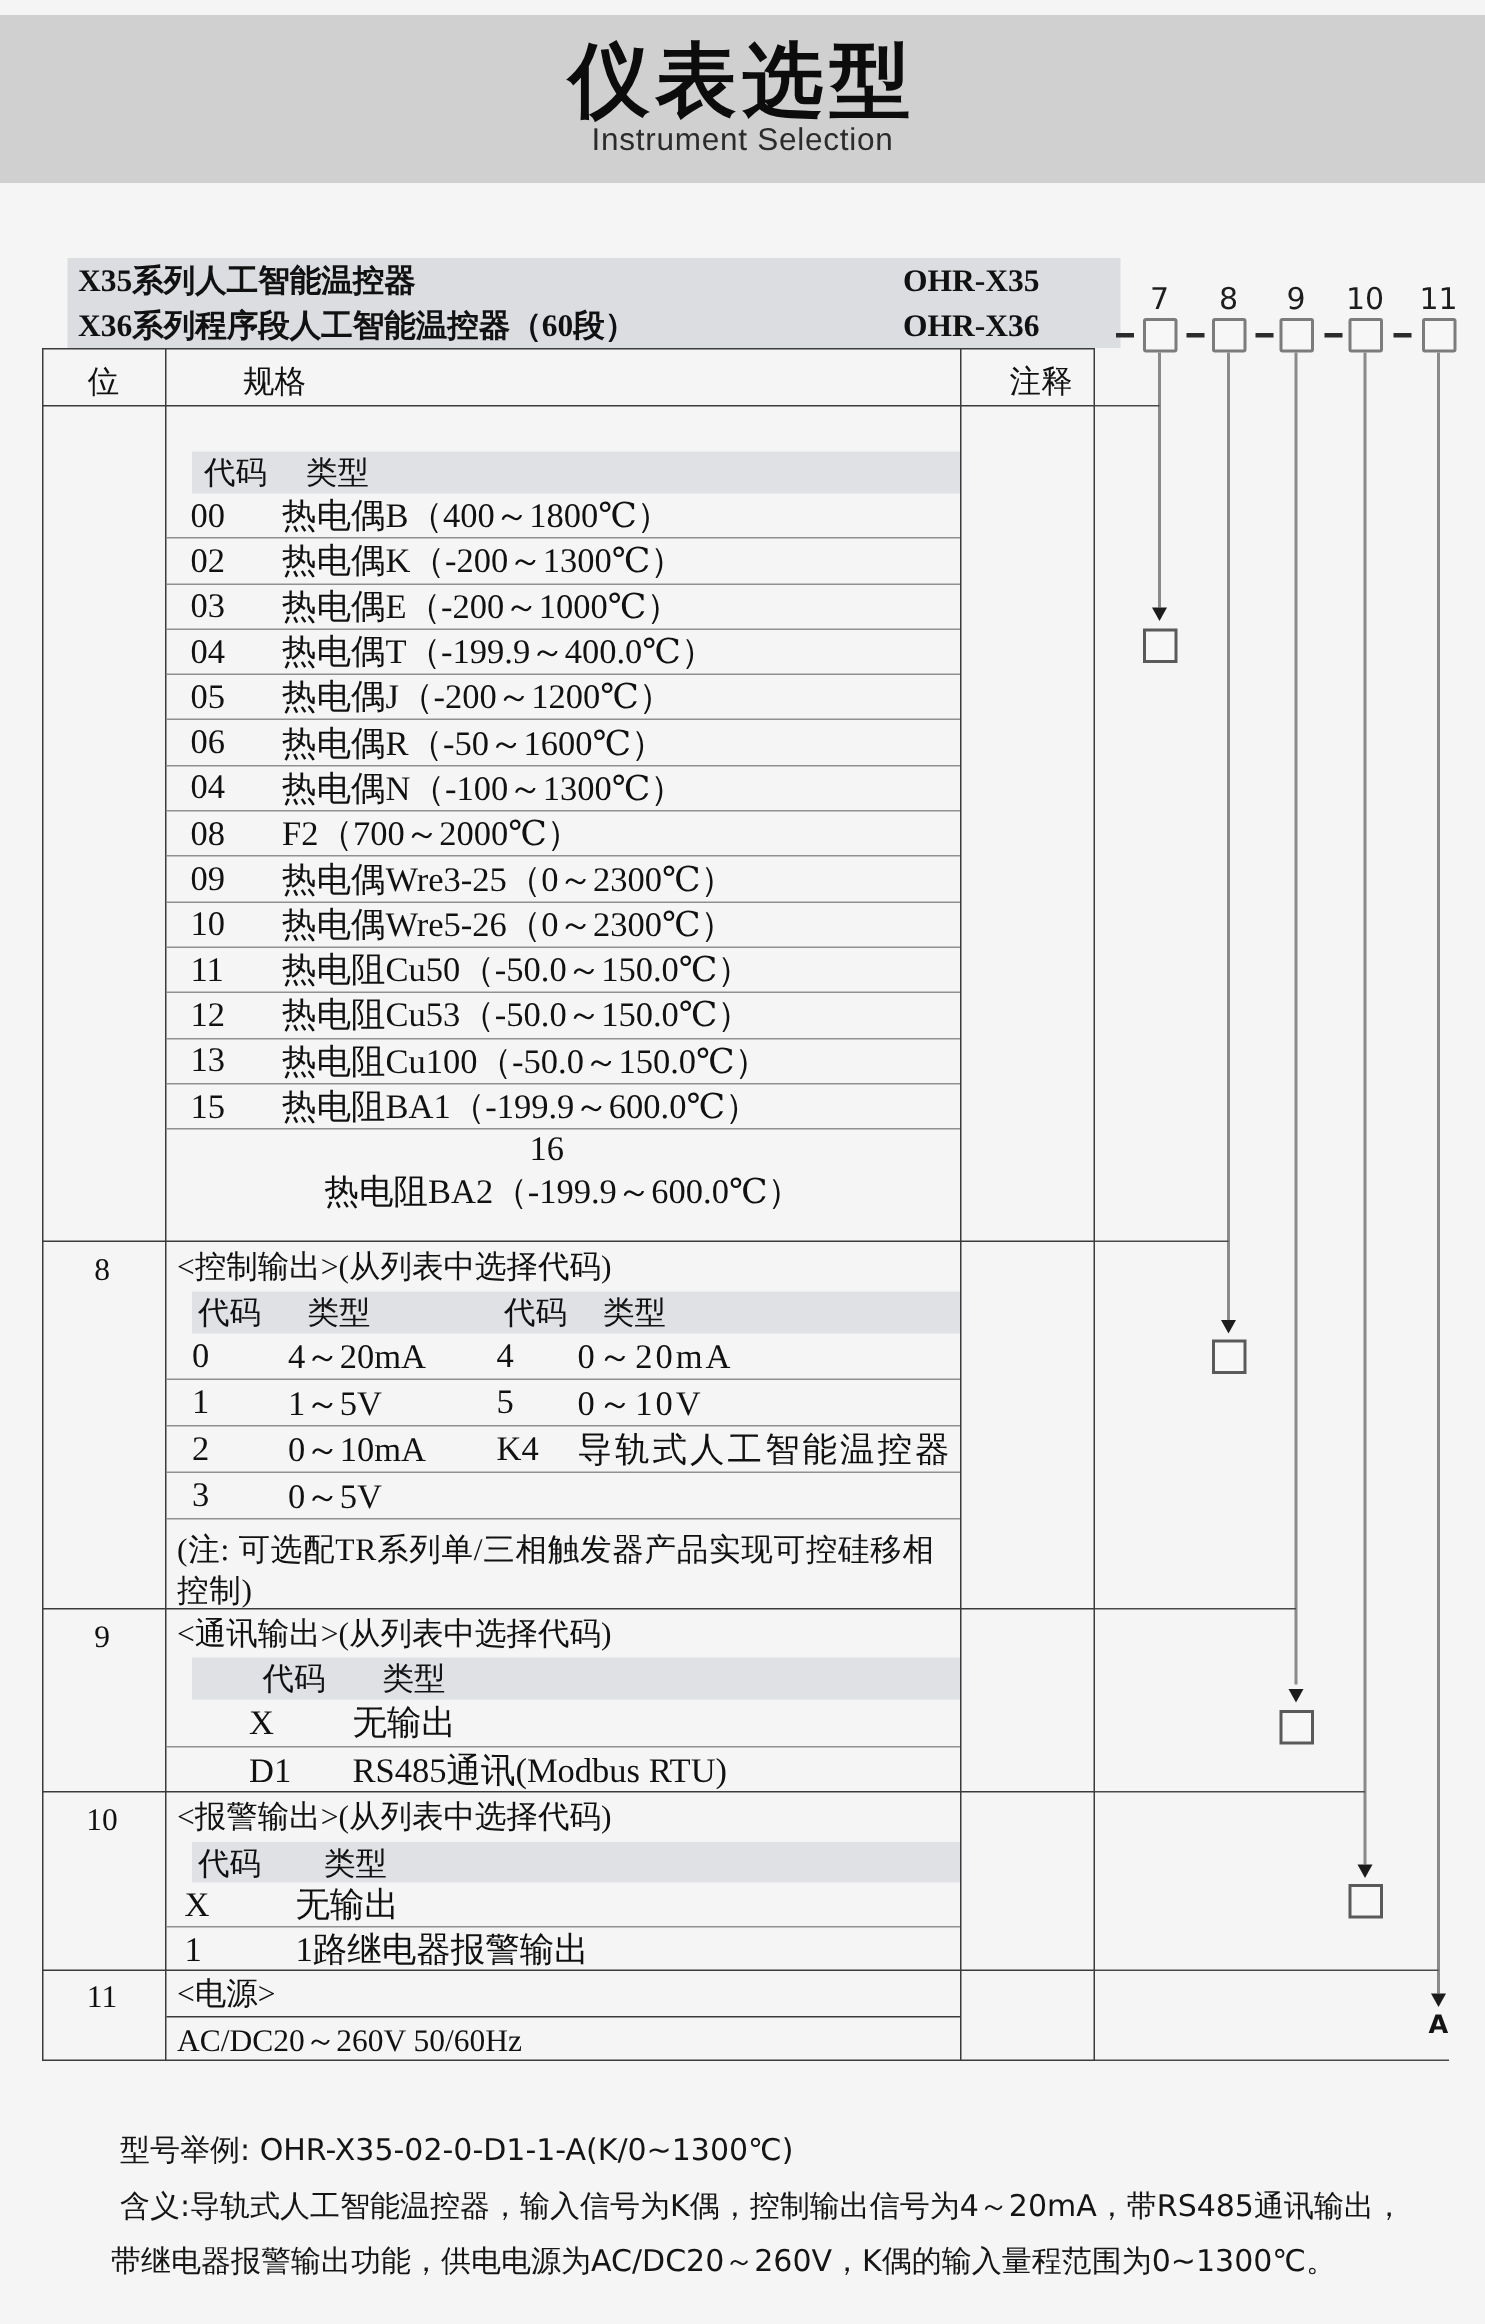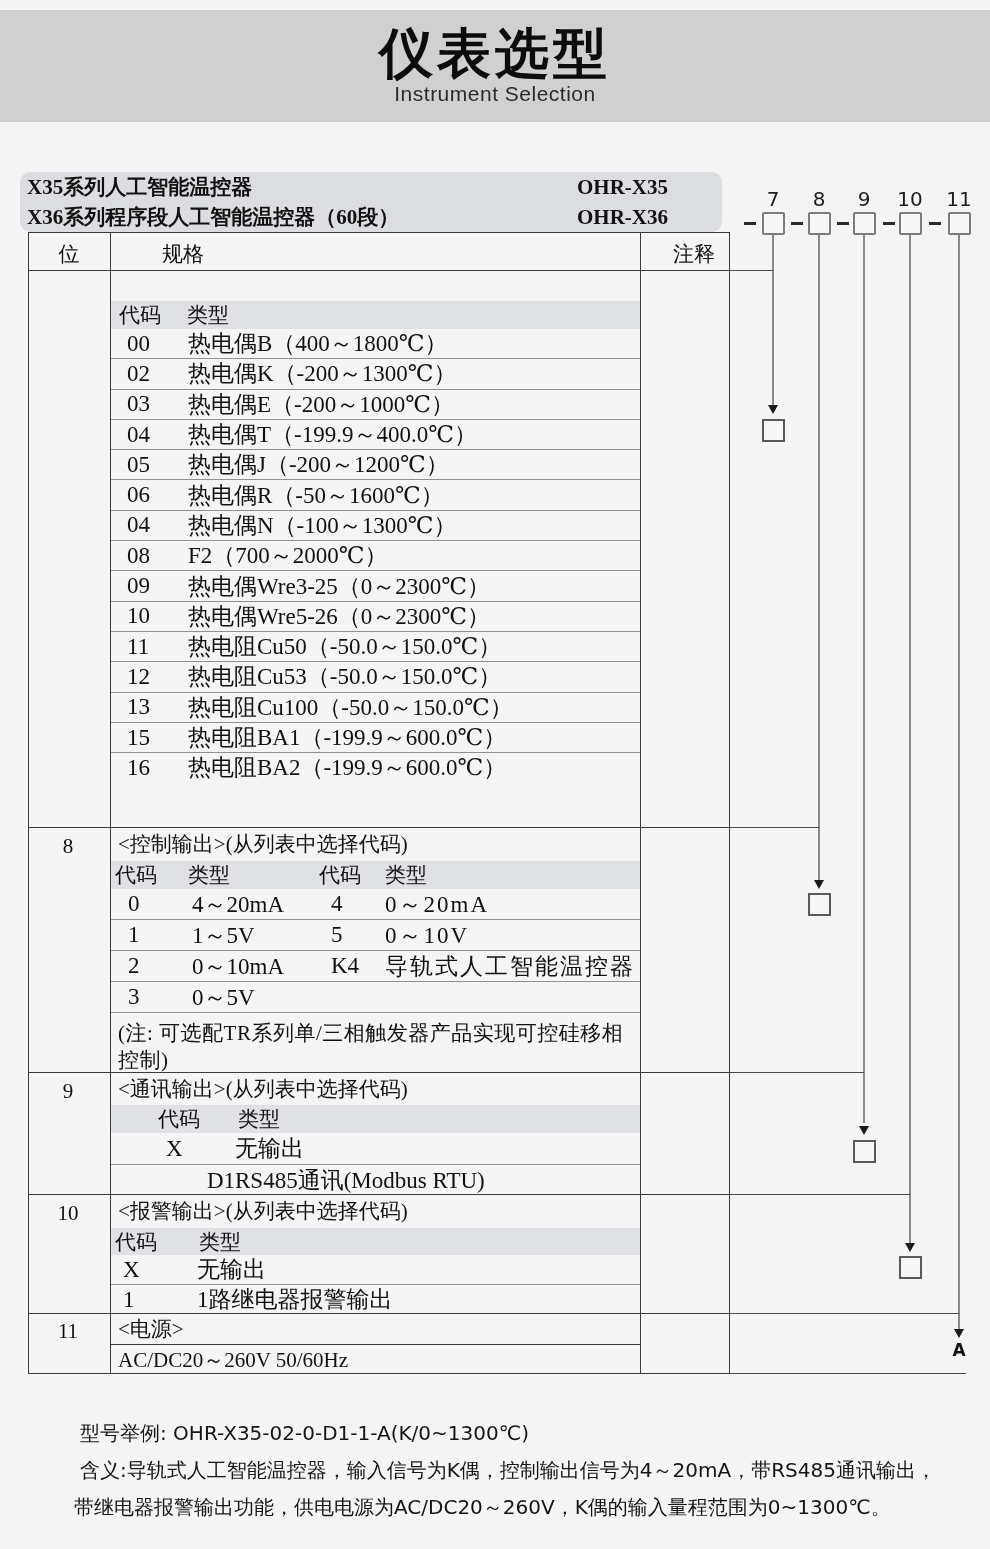--- a/index.html
+++ b/index.html
@@ -6,21 +6,21 @@
   #canvas{position:relative;width:990px;height:1549px;background:#f5f5f6;overflow:hidden;
           font-family:"Liberation Serif","DejaVu Serif",serif;color:#111;}
 
   
   .title-band{position:absolute;left:0;top:10px;width:990px;height:112px;background:#d0d0d1;text-align:center;}
   .title-zh{font-family:"DejaVu Sans","Liberation Sans",sans-serif;font-weight:bold;font-size:54px;
             letter-spacing:4px;line-height:1;padding-top:17px;color:#0c0c0c;}
   .title-en{font-family:"Liberation Sans",sans-serif;font-size:21px;color:#2b2b2b;margin-top:1px;letter-spacing:0.5px;}
 
   
-  .product-band{position:absolute;left:20px;top:172px;width:702px;height:60px;background:#dcdde1;border-radius:10px;}
+  .product-band{position:absolute;left:45px;top:172px;width:702px;height:60px;background:#dcdde1;}
   .product-row{position:relative;height:30px;line-height:30px;font-weight:bold;font-size:21px;white-space:nowrap;}
   .product-name{position:absolute;left:7px;}
   .product-model{position:absolute;left:557px;}
 
   
   .pos-label{position:absolute;top:188px;width:44px;text-align:center;
              font-family:"DejaVu Sans","Liberation Sans",sans-serif;font-size:20px;color:#1d1d1d;line-height:22px;}
   .sel-square{position:absolute;top:212px;width:19px;height:19px;border:2px solid #7c7c7c;border-radius:2px;background:#f7f7f8;}
   .dash{position:absolute;top:222px;width:12px;height:3px;background:#2b2b2b;}
 
@@ -33,49 +33,49 @@
          font-family:"DejaVu Sans","Liberation Sans",sans-serif;font-size:17px;font-weight:bold;color:#141414;}
 
   
   .table-frame{position:absolute;left:28px;top:232px;width:702px;height:1142px;border:1px solid #3b3b3b;box-sizing:border-box;}
   .col-line{position:absolute;top:232px;height:1142px;width:1px;background:#3b3b3b;}
   .sect-line{position:absolute;left:28px;width:702px;height:1px;background:#3b3b3b;}
   .th{position:absolute;top:240px;font-size:21px;}
   .pos-num{position:absolute;left:28px;width:80px;text-align:center;font-size:21px;}
 
   
-  .codehead{background:#e0e1e4;display:flex;font-size:21px;}
+  .codehead{background:#e0e1e4;display:flex;font-size:21px;margin-left:17px;}
   .row{display:flex;align-items:center;border-bottom:1px solid #909090;font-size:23px;white-space:nowrap;}
   .sec{position:absolute;left:111px;width:529px;}
 
   
   .sec7{top:271px;}
   .sec7 .spacer{height:30px;}
   .sec7 .codehead{height:28px;}
   .sec7 .ch-code{padding-left:8px;width:68px;}
   .s7row{height:29.3px;}
-  .s7row:last-child{border-bottom:none;}
+  .s7row:last-child{border-bottom:none;flex-direction:column;}
   .s7-code{padding-left:16px;width:61px;}
 
   
   .sec8{top:828px;}
   .sec-title{height:33px;line-height:33px;padding-left:7px;font-size:21px;white-space:nowrap;}
   .sec8 .codehead{height:28px;}
   .s8-ch-a{padding-left:4px;width:73px;} .s8-ch-b{width:131px;} .s8-ch-c{width:66px;}
   .s8row{height:30px;}
   .s8-c1{padding-left:17px;width:64px;} .s8-v1{width:139px;} .s8-c2{width:54px;} .s8-v2{letter-spacing:2px;}
   .s8-note{padding:7px 10px 0 7px;font-size:21px;line-height:27px;letter-spacing:0.5px;}
 
   
   .sec9{top:1073px;}
   .sec9 .sec-title{height:32px;line-height:32px;}
   .sec9 .codehead{height:28px;}
   .s9-ch-code{padding-left:47px;width:80px;}
   .s9row{height:31px;}
-  .s9row:last-child{border-bottom:none;text-align:right;}
+  .s9row:last-child{border-bottom:none;}
   .s9-code{padding-left:55px;width:69px;}
 
   
   .sec10{top:1195px;}
   .sec10 .codehead{height:27px;}
   .s10-ch-code{padding-left:4px;width:84px;}
   .s10row{height:29px;}
   .s10row:last-child{border-bottom:none;}
   .s10-code{padding-left:12px;width:74px;}
 

